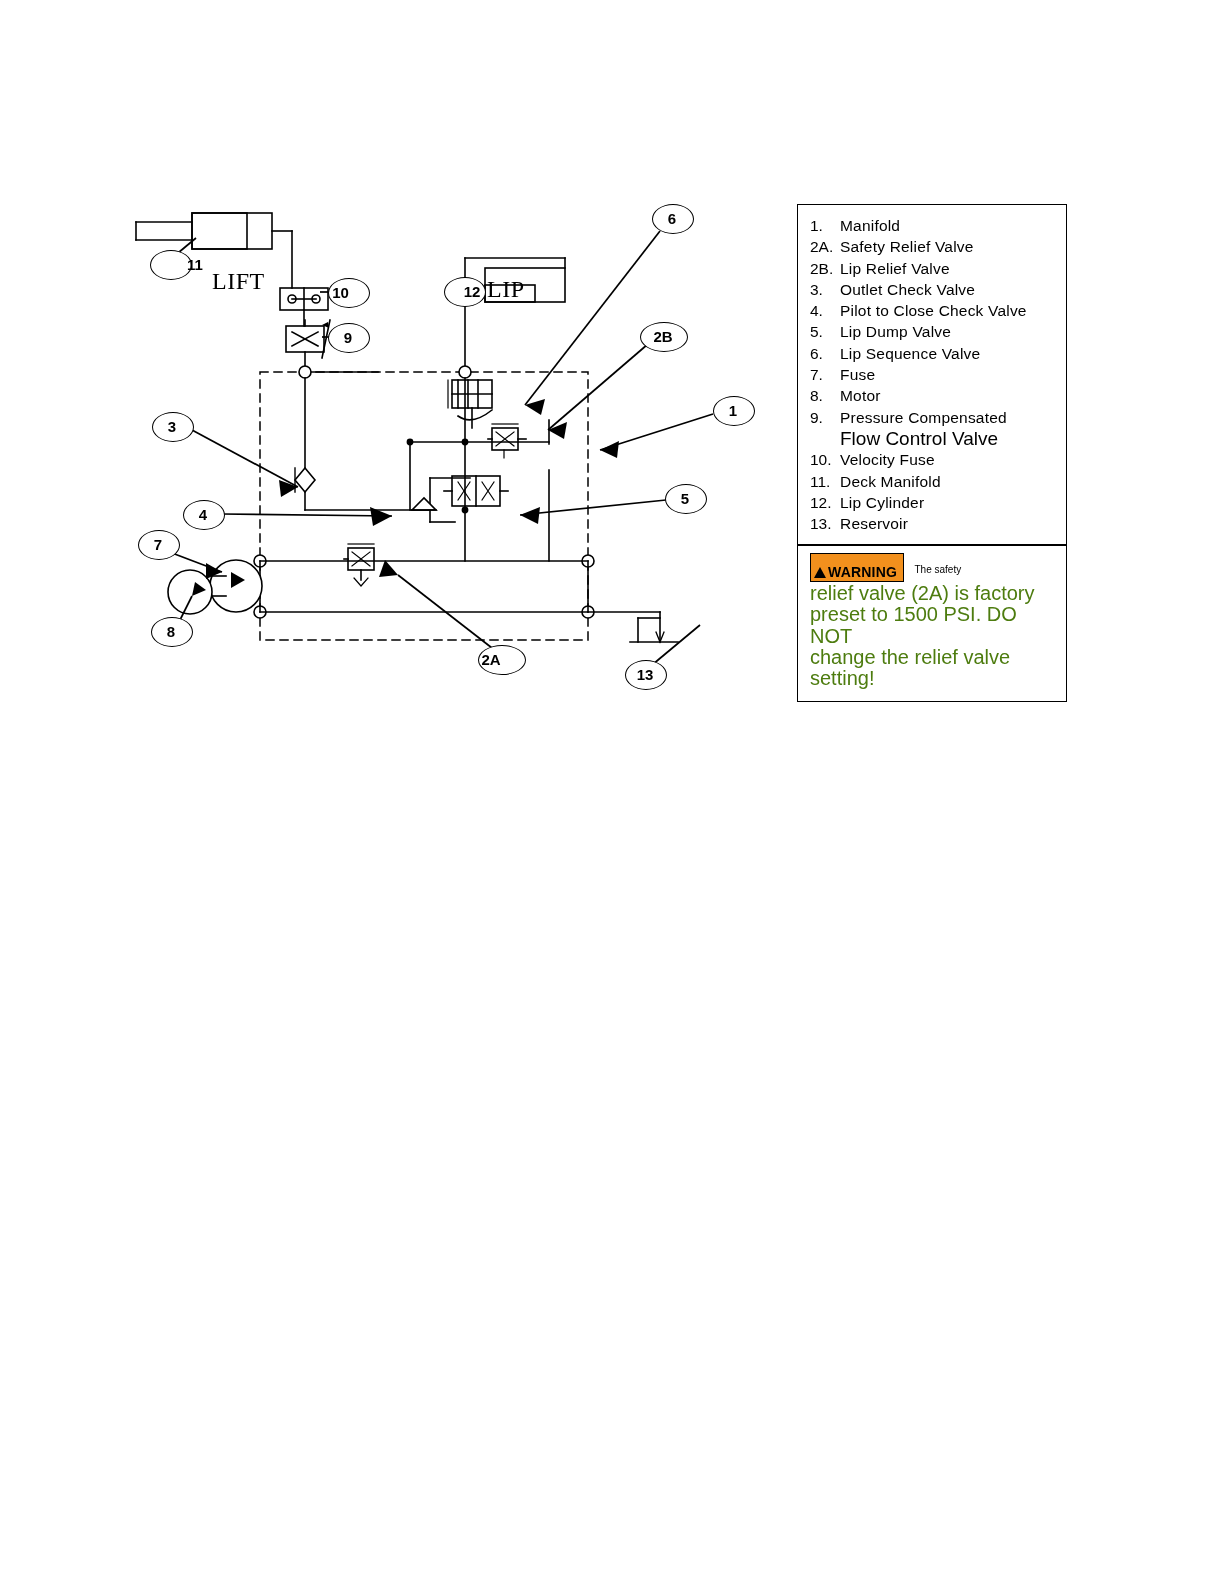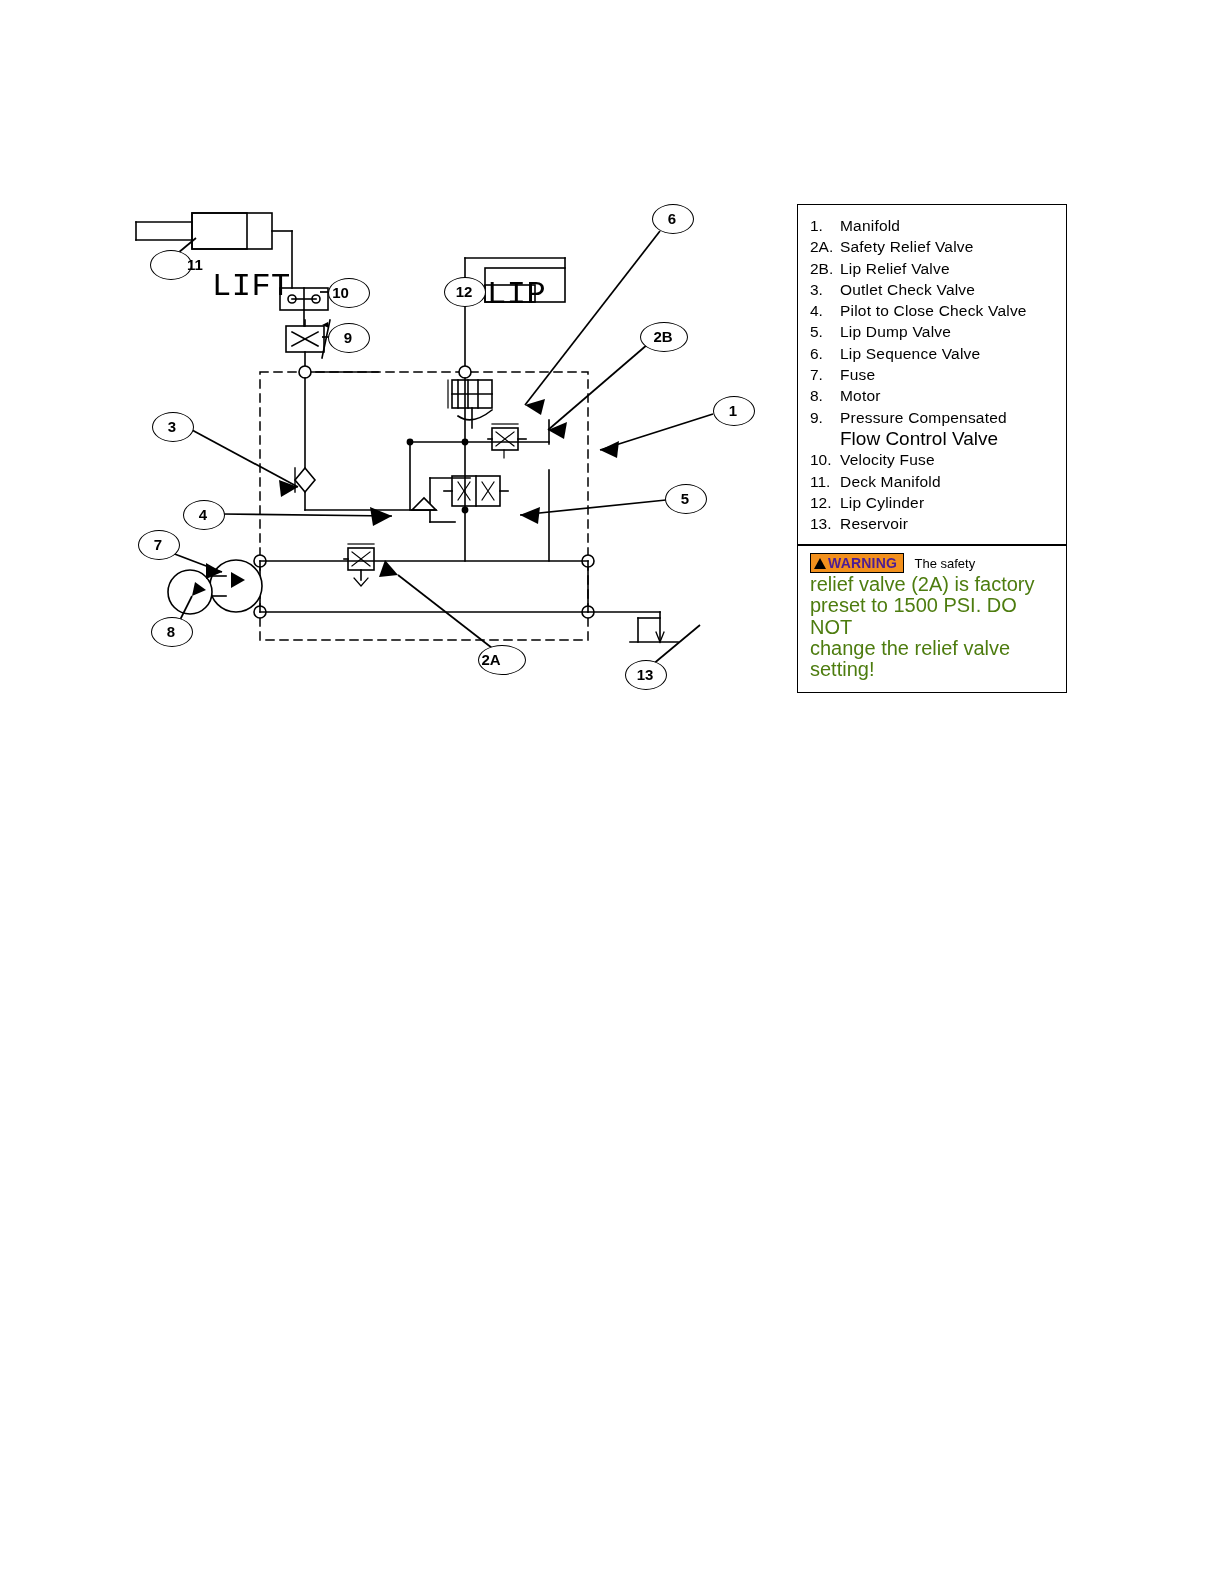--- a/index.html
+++ b/index.html
@@ -31,22 +31,22 @@
     width: 700px;
     height: 520px;
   }
   #schematic svg {
     display: block;
   }
 
   
   .diagram-text {
     position: absolute;
-    font-family: Liberation Mono, monospace;
-    font-size: 32px;
+    font-family: Liberation Serif, serif;
+    font-size: 24px;
     letter-spacing: 0.5px;
     color: #000;
     white-space: nowrap;
   }
   .balloon-text {
     position: absolute;
     font-family: "Liberation Sans", sans-serif;
     font-size: 15px;
     font-weight: bold;
     color: #000;
@@ -100,42 +100,42 @@
   }
   .warn-line {
     font-size: 20px;
     line-height: 21.3px;
     color: #4d7c0f;
   }
   #warning-badge {
     display: inline-block;
     background: #F2901D;
     border: 1.2px solid #000;
-    color: #4c1d95;
+    color: #000000;
     font-weight: bold;
     font-size: 14px;
     letter-spacing: 0.2px;
-    padding: 1px 6px 1px 3px;
+    padding: 10px 6px 1px 3px;
     vertical-align: middle;
     position: relative;
     top: -1px;
   }
   #warning-badge .tri {
     display: inline-block;
     width: 0; height: 0;
     border-left: 6px solid transparent;
     border-right: 6px solid transparent;
     border-bottom: 11px solid #000;
     vertical-align: -1px;
     margin-right: 2px;
     position: relative;
   }
   #warn-first-line {
     display: inline;
-    font-size: 13px;
+    font-size: 10px;
     margin-left: 6px;
   }
 </style>
 </head>
 <body>
 
 <div id="page">
 
   <div id="schematic">
     <svg width="700" height="520" viewBox="0 0 700 520" xmlns="http://www.w3.org/2000/svg">
@@ -343,21 +343,21 @@
     <div class="balloon" style="position:absolute; left:150px; top:250px; width:40px; height:28px; border:1.7px solid #000; border-radius:50%; background:#fff;"></div>
     <div class="balloon-text" style="left:150px; top:256px; width:40px;margin-left:25px;">11</div>
 
     <div class="balloon" style="position:absolute; left:328px; top:278px; width:40px; height:28px; border:1.7px solid #000; border-radius:50%; background:#fff;"></div>
     <div class="balloon-text" style="left:315px; top:284px; width:51px;">10</div>
 
     <div class="balloon" style="position:absolute; left:328px; top:323px; width:40px; height:28px; border:1.7px solid #000; border-radius:50%; background:#fff;"></div>
     <div class="balloon-text" style="left:328px; top:329px; width:40px;">9</div>
 
     <div class="balloon" style="position:absolute; left:444px; top:277px; width:40px; height:28px; border:1.7px solid #000; border-radius:50%; background:#fff;"></div>
-    <div class="balloon-text" style="left:444px; top:283px; width:40px;">12</div>
+    <div class="balloon-text" style="left:444px; top:283px; width:40px;padding-left:8px;">12</div>
 
     <div class="balloon" style="position:absolute; left:652px; top:204px; width:40px; height:28px; border:1.7px solid #000; border-radius:50%; background:#fff;"></div>
     <div class="balloon-text" style="left:652px; top:210px; width:40px;">6</div>
 
     <div class="balloon" style="position:absolute; left:640px; top:322px; width:46px; height:28px; border:1.7px solid #000; border-radius:50%; background:#fff;"></div>
     <div class="balloon-text" style="left:640px; top:328px; width:46px;">2B</div>
 
     <div class="balloon" style="position:absolute; left:713px; top:396px; width:40px; height:28px; border:1.7px solid #000; border-radius:50%; background:#fff;"></div>
     <div class="balloon-text" style="left:713px; top:402px; width:40px;">1</div>
 

